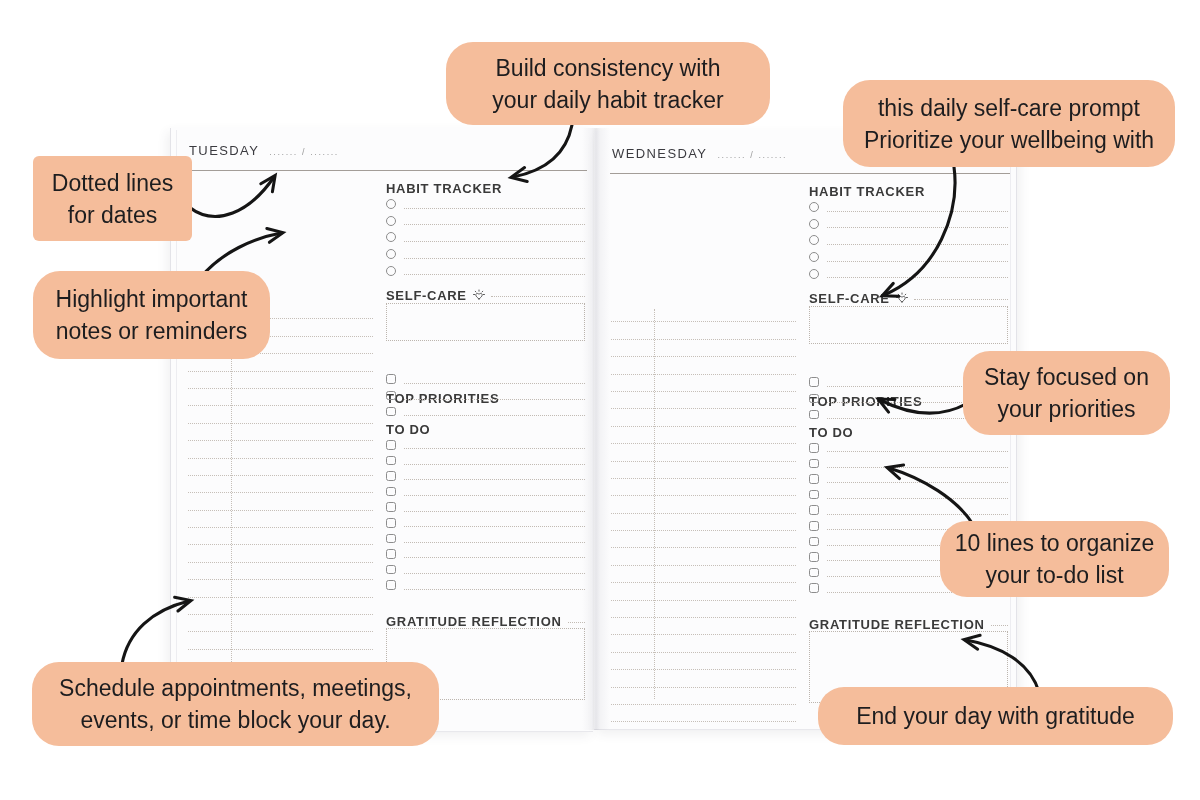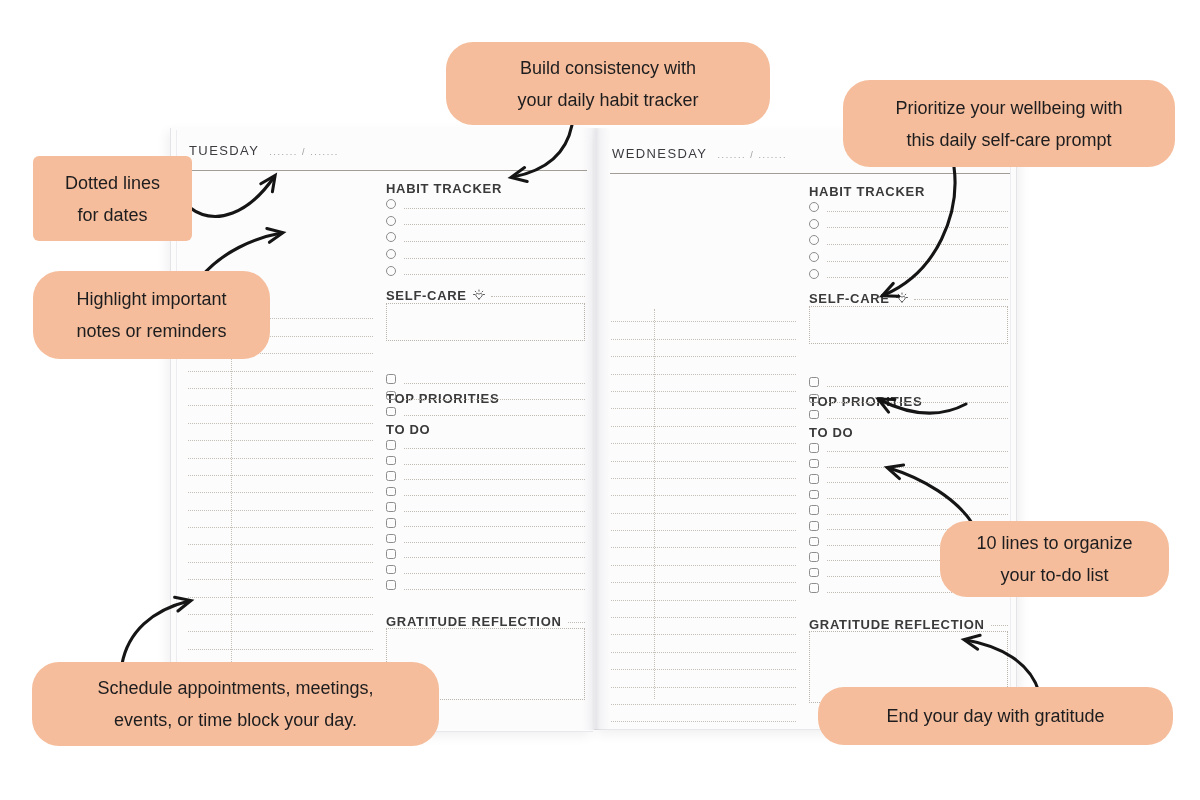--- a/index.html
+++ b/index.html
@@ -44,21 +44,21 @@
   .todo-label{top:294px;}   .todo-rows{top:309px;}
   .grat-row{top:486px;display:flex;align-items:center;gap:6px;}
   .grat-box{top:500px;height:70px;width:197px;border:1px dotted #bcb5ae;}
 
   
   .arrows{position:absolute;left:0;top:0;z-index:3;pointer-events:none;}
 
   
   .callout{position:absolute;background:#f5bd9b;border-radius:27px;z-index:4;
            display:flex;flex-direction:column;justify-content:center;align-items:center;
-           text-align:center;color:#1d1d1f;font-size:18px;line-height:32px;}
+           text-align:center;color:#1d1d1f;font-size:23px;line-height:32px;}
   .co-habit{left:446px;top:42px;width:324px;height:83px;}
   .co-selfcare{left:843px;top:80px;width:332px;height:87px;}
   .co-dotted{left:33px;top:156px;width:159px;height:85px;border-radius:6px;}
   .co-highlight{left:33px;top:271px;width:237px;height:88px;}
   .co-focused{left:963px;top:351px;width:207px;height:84px;}
   .co-todo{left:940px;top:521px;width:229px;height:76px;}
   .co-schedule{left:32px;top:662px;width:407px;height:84px;}
   .co-gratitude{left:818px;top:687px;width:355px;height:58px;border-radius:26px;}
 </style>
 </head>
@@ -368,31 +368,35 @@
       <path d="M122,664 C128,632 152,610 189,601" marker-end="url(#ah)"></path>
       <path d="M1039,692 C1030,662 1000,646 966,640" marker-end="url(#ah)"></path>
     </g>
   </svg>
 
   <div class="callout co-habit">
     <span>Build consistency with</span>
     <span>your daily habit tracker</span>
   </div>
   <div class="callout co-selfcare">
+    <span>this daily self-care prompt</span>
     <span>Prioritize your wellbeing with</span>
-    <span>this daily self-care prompt</span>
   </div>
   <div class="callout co-dotted">
     <span>Dotted lines</span>
     <span>for dates</span>
   </div>
   <div class="callout co-highlight">
     <span>Highlight important</span>
     <span>notes or reminders</span>
   </div>
+  <div class="callout co-focused">
+    <span>Stay focused on</span>
+    <span>your priorities</span>
+  </div>
   <div class="callout co-todo">
     <span>10 lines to organize</span>
     <span>your to-do list</span>
   </div>
   <div class="callout co-schedule">
     <span>Schedule appointments, meetings,</span>
     <span>events, or time block your day.</span>
   </div>
   <div class="callout co-gratitude">
     <span>End your day with gratitude</span>

